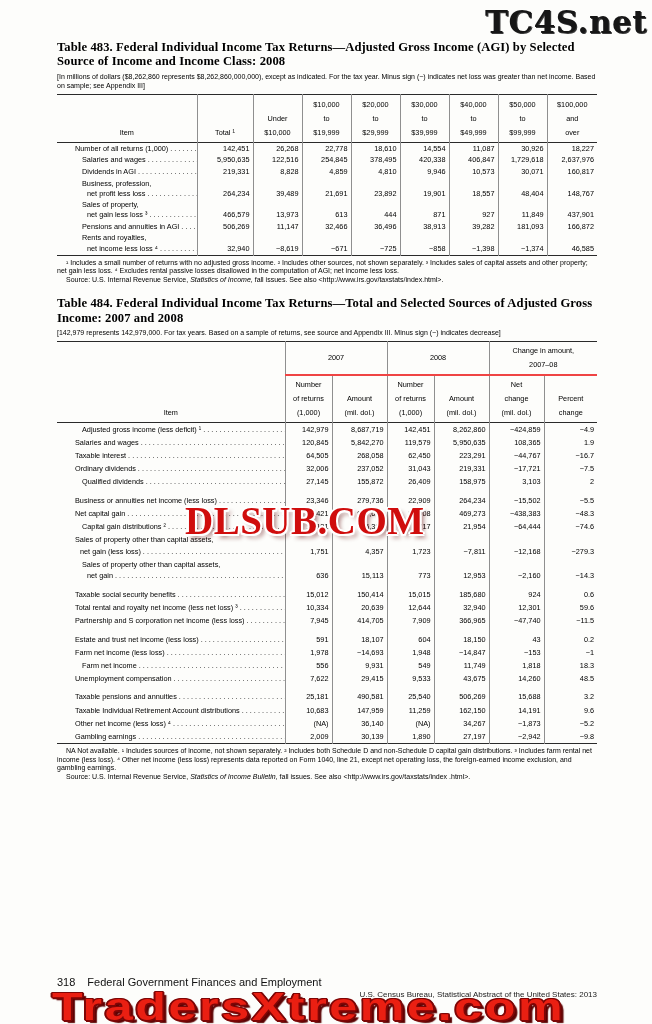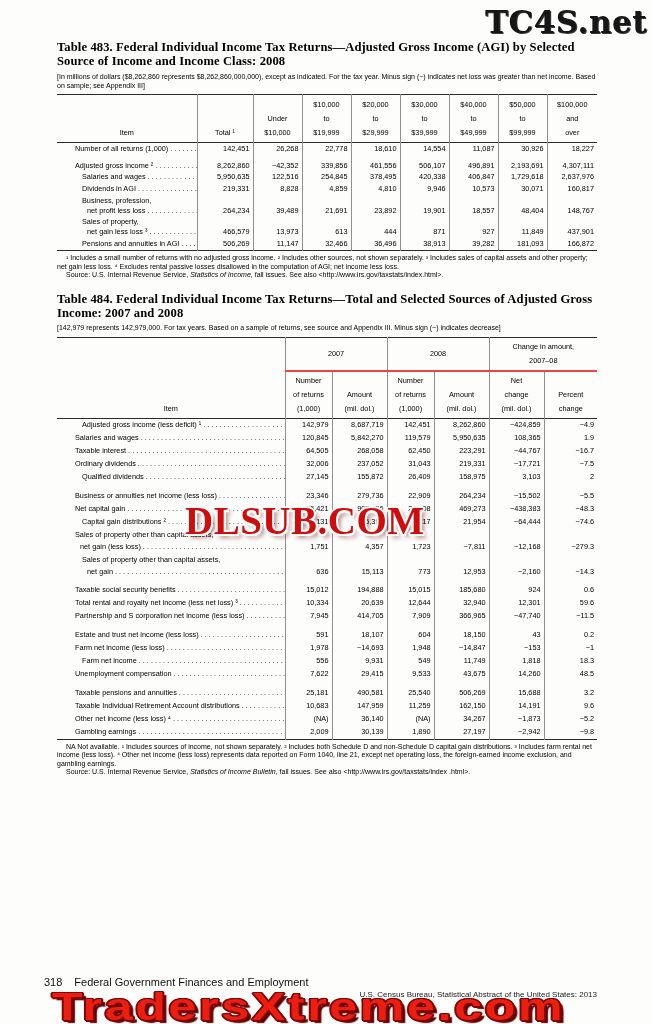--- a/index.html
+++ b/index.html
@@ -49,21 +49,21 @@
   .leader { flex:1; overflow:hidden; white-space:nowrap; margin-left:2px; }
   .leader::before { content:" . . . . . . . . . . . . . . . . . . . . . . . . . . . . . . . . . . . . . . . . . . . . . . . . . ."; }
   .t483 .lbl-line, .t483 td.num { line-height:10.1px; }
   .t484 .lbl-line, .t484 td.num { line-height:11.6px; }
   tr.gap > td { padding-top:6px; }
 
   .footnote { font-size:7px; line-height:8.5px; margin-top:3px; text-indent:9px; }
   .footnote.src { margin-top:0; }
   .footnote em { font-style:italic; }
 
-  .footer-line { position:absolute; left:44px; top:976px; font-size:11px; color:#111; }
+  .footer-line { position:absolute; left:57px; top:976px; font-size:11px; color:#111; }
   .footer-line .pageno { margin-right:12px; }
   .census-line { position:absolute; right:55px; top:990px; font-size:8px; color:#222; }
 
   .wm-top {
     position:absolute; top:4px; right:5px;
     font-family:"DejaVu Serif", serif; font-weight:bold; font-size:31px;
     color:#161616; letter-spacing:0.5px; text-shadow:1px 1px 0 #3a3a3a;
   }
   .wm-mid {
     position:absolute; left:185px; top:498px;
@@ -143,36 +143,20 @@
             </td>
             <td class="num">142,451</td>
             <td class="num">26,268</td>
             <td class="num">22,778</td>
             <td class="num">18,610</td>
             <td class="num">14,554</td>
             <td class="num">11,087</td>
             <td class="num">30,926</td>
             <td class="num">18,227</td>
           </tr>
-          <tr class="gap">
-            <td class="item-cell ind0">
-              <div class="lbl-line with-leader">
-                <span>Adjusted gross income ²</span>
-                <span class="leader"></span>
-              </div>
-            </td>
-            <td class="num">8,262,860</td>
-            <td class="num">−42,352</td>
-            <td class="num">339,856</td>
-            <td class="num">461,556</td>
-            <td class="num">506,107</td>
-            <td class="num">496,891</td>
-            <td class="num">2,193,691</td>
-            <td class="num">4,307,111</td>
-          </tr>
           <tr>
             <td class="item-cell ind1">
               <div class="lbl-line with-leader">
                 <span>Salaries and wages</span>
                 <span class="leader"></span>
               </div>
             </td>
             <td class="num">5,950,635</td>
             <td class="num">122,516</td>
             <td class="num">254,845</td>
@@ -240,20 +224,37 @@
               </div>
             </td>
             <td class="num">506,269</td>
             <td class="num">11,147</td>
             <td class="num">32,466</td>
             <td class="num">36,496</td>
             <td class="num">38,913</td>
             <td class="num">39,282</td>
             <td class="num">181,093</td>
             <td class="num">166,872</td>
+          </tr>
+          <tr>
+            <td class="item-cell ind1">
+              <div class="lbl-line">Rents and royalties,</div>
+              <div class="lbl-line cont with-leader">
+                <span>net income less loss ⁴</span>
+                <span class="leader"></span>
+              </div>
+            </td>
+            <td class="num">32,940</td>
+            <td class="num">−8,619</td>
+            <td class="num">−671</td>
+            <td class="num">−725</td>
+            <td class="num">−858</td>
+            <td class="num">−1,398</td>
+            <td class="num">−1,374</td>
+            <td class="num">46,585</td>
           </tr>
         </tbody>
     </table>
 
     <p class="footnote">¹ Includes a small number of returns with no adjusted gross income. ² Includes other sources, not shown separately. ³ Includes sales of capital assets and other property; net gain less loss. ⁴ Excludes rental passive losses disallowed in the computation of AGI; net income less loss.</p>
     <p class="footnote src"><span>Source: U.S. Internal Revenue Service, </span><em>Statistics of Income,</em><span> fall issues. See also &lt;http://www.irs.gov/taxstats/index.html&gt;.</span></p>
 
     <div class="t484-block">
       <h2 class="tbl-title">Table 484. Federal Individual Income Tax Returns—Total and Selected Sources of Adjusted Gross Income: 2007 and 2008</h2>
       <p class="note">[142,979 represents 142,979,000. For tax years. Based on a sample of returns, see source and Appendix III. Minus sign (−) indicates decrease]</p>
@@ -438,21 +439,21 @@
               <td class="num">−14.3</td>
             </tr>
             <tr class="gap">
               <td class="item-cell ind0">
                 <div class="lbl-line with-leader">
                   <span>Taxable social security benefits</span>
                   <span class="leader"></span>
                 </div>
               </td>
               <td class="num">15,012</td>
-              <td class="num">194,888</td>
+              <td class="num">150,414</td>
               <td class="num">15,015</td>
               <td class="num">185,680</td>
               <td class="num">924</td>
               <td class="num">0.6</td>
             </tr>
             <tr>
               <td class="item-cell ind0">
                 <div class="lbl-line with-leader">
                   <span>Total rental and royalty net income (less net loss) ³</span>
                   <span class="leader"></span>

